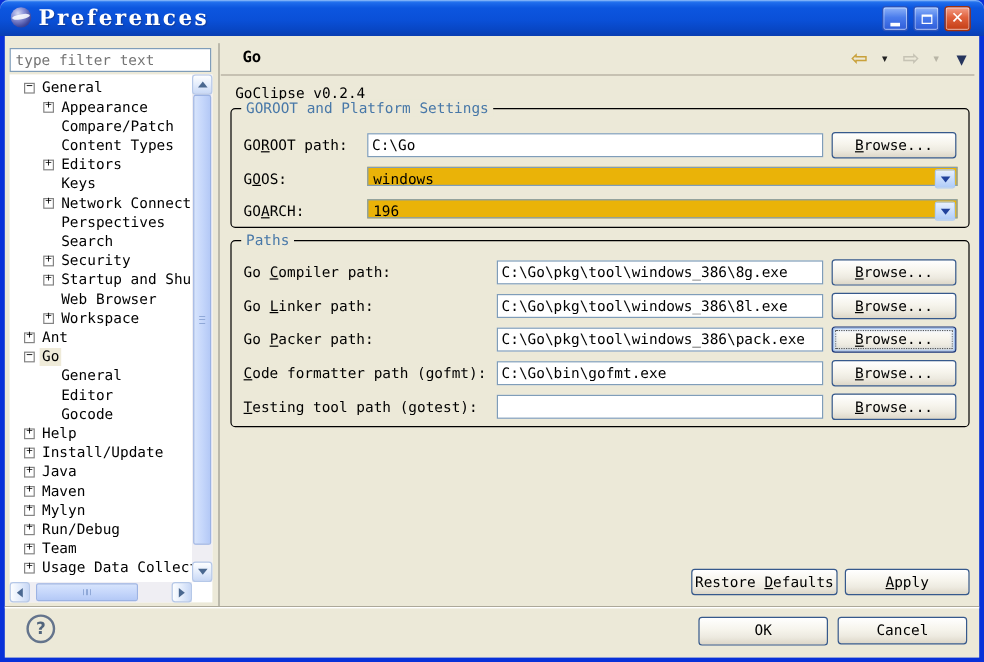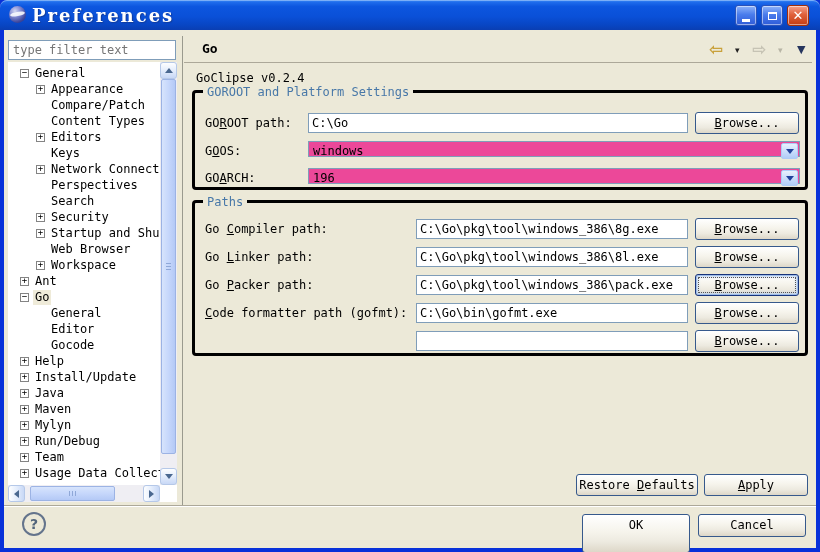--- a/index.html
+++ b/index.html
@@ -65,27 +65,27 @@
   .pheader{position:absolute;left:180px;top:6px;width:628px;height:26px;border-bottom:1px solid #ACA899;}
   .ptitle{position:absolute;left:18px;top:5px;font-weight:bold;font-size:13px;}
   .navico{position:absolute;top:3px;font-family:"DejaVu Sans",sans-serif;}
   .back{left:525px;font-size:17px;color:#C9A13B;font-weight:bold;}
   .backcaret{left:551px;top:9px;font-size:9px;color:#222;}
   .fwd{left:568px;font-size:17px;color:#C6C3B4;font-weight:bold;}
   .fwdcaret{left:594px;top:9px;font-size:9px;color:#B8B5A6;}
   .viewmenu{left:613px;top:7px;font-size:11px;color:#26355E;}
   .version{position:absolute;left:192px;top:41px;}
 
-  .group{position:absolute;left:188px;width:616px;box-sizing:border-box;border:3px solid #000000;border-radius:4px;}
+  .group{position:absolute;left:188px;width:616px;box-sizing:border-box;border:1px solid #000000;border-radius:4px;}
   .g1{top:60px;height:100px;} .g2{top:170px;height:156px;}
   .legend{position:absolute;left:8px;top:-8px;background:#ECE9D8;padding:0 4px;color:#4878A8;}
   .flabel{position:absolute;left:10px;}
   .xpinput{position:absolute;box-sizing:border-box;height:20px;border:1px solid #7F9DB9;background:#fff;
     font-family:"DejaVu Sans Mono",monospace;font-size:12px;padding:1px 3px;color:#000;}
-  .xpcombo{position:absolute;box-sizing:border-box;left:113px;width:492px;height:16px;border:1px solid #7F9DB9;background:#ec4899;}
+  .xpcombo{position:absolute;box-sizing:border-box;left:113px;width:492px;height:16px;border:1px solid #7F9DB9;background:#eab308;}
   .combo-val{position:absolute;left:4px;top:2px;}
   .combo-btn{position:absolute;right:1px;top:1px;width:17px;height:16px;border-radius:2px;box-sizing:border-box;border:1px solid #AECBF5;
     background:linear-gradient(180deg,#E8F0FD 0%,#CBDEFB 50%,#B0CCF7 100%);display:flex;align-items:center;justify-content:center;}
   .combo-btn .tri.down{border-top-color:#21429C;border-width:4px;border-top-width:5px;}
 
   .xpbtn{position:absolute;box-sizing:border-box;height:22px;border:1px solid #36598C;border-radius:3px;
     background:linear-gradient(180deg,#FFFFFF 0%,#F6F4EC 45%,#EDEAE0 72%,#DDD7C8 100%);
     font-family:"DejaVu Sans Mono",monospace;font-size:12px;text-align:center;line-height:20px;color:#000;}
   .xpbtn.focus{border-color:#18347A;box-shadow:inset 0 0 0 1px #9DBCE8, inset 0 0 3px 2px #C3D7F3;}
   .xpbtn.focus::after{content:"";position:absolute;inset:2px;border:1px dotted #555;border-radius:1px;}
@@ -320,28 +320,29 @@
     <div class="xpbtn browse" style="top:43px;"><u>B</u>rowse...</div>
 
     <div class="flabel" style="top:75px;">Go <u>P</u>acker path:</div>
     <input class="xpinput" style="left: 221px; top: 72px; width: 272px;" value="C:\Go\pkg\tool\windows_386\pack.exe">
     <div class="xpbtn browse focus" style="top:71px;"><u>B</u>rowse...</div>
 
     <div class="flabel" style="top:103px;"><u>C</u>ode formatter path (gofmt):</div>
     <input class="xpinput" style="left: 221px; top: 100px; width: 272px;" value="C:\Go\bin\gofmt.exe">
     <div class="xpbtn browse" style="top:99px;"><u>B</u>rowse...</div>
 
+    <div class="flabel" style="top:131px;"><u>T</u>esting tool path (gotest):</div>
     <input class="xpinput" style="left: 221px; top: 128px; width: 272px;" value="">
     <div class="xpbtn browse" style="top:127px;"><u>B</u>rowse...</div>
   </div>
 
   <div class="xpbtn" style="left:572px;top:444px;width:122px;">Restore <u>D</u>efaults</div>
   <div class="xpbtn" style="left:700px;top:444px;width:104px;"><u>A</u>pply</div>
 
   <div class="sep"></div>
 
   <div class="helpbtn">
       <span>?</span>
     </div>
-  <div class="xpbtn" style="left:578px;top:484px;width:108px;height:39px;line-height:21px;">OK</div>
+  <div class="xpbtn" style="left:578px;top:484px;width:108px;height:24px;line-height:21px;">OK</div>
   <div class="xpbtn" style="left:694px;top:484px;width:108px;height:23px;line-height:21px;">Cancel</div>
 
 </div>
 
 </body></html>

